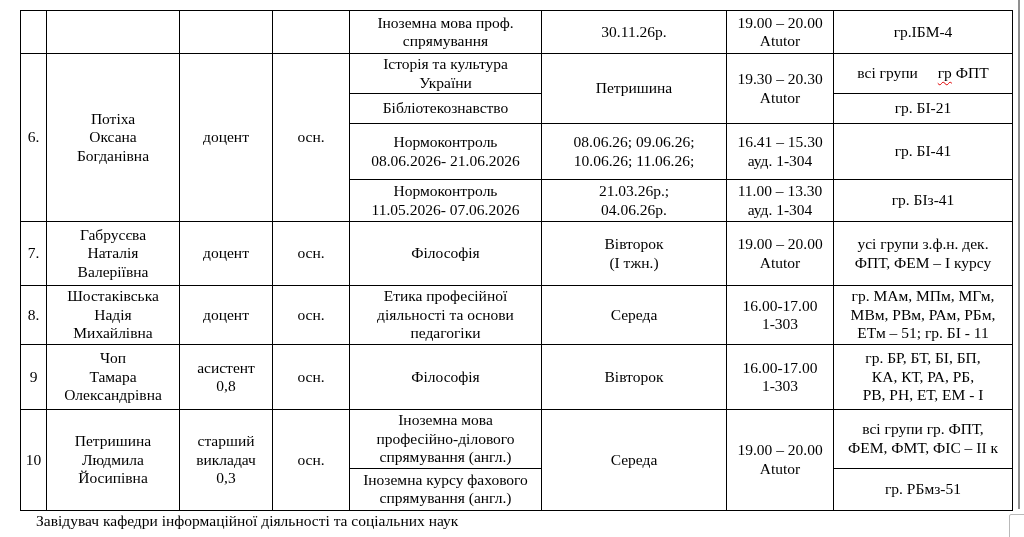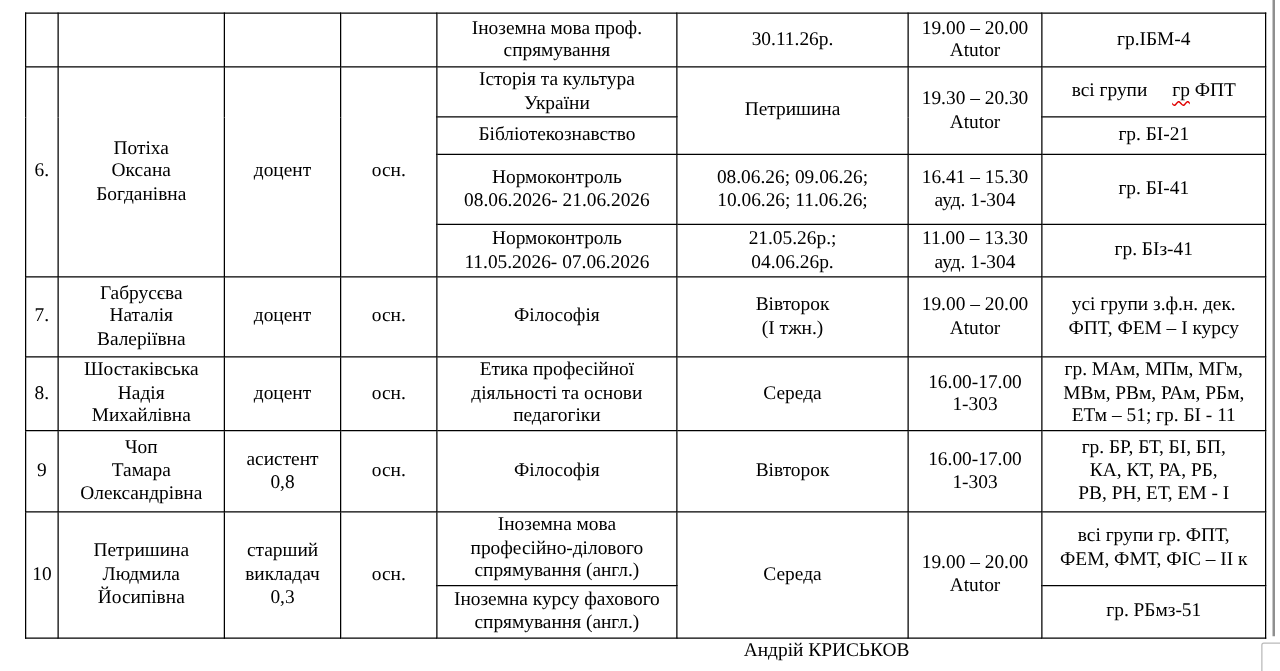--- a/index.html
+++ b/index.html
@@ -87,21 +87,21 @@
 08.06.2026- 21.06.2026</td>
       <td>08.06.26; 09.06.26;
 10.06.26; 11.06.26;</td>
       <td>16.41 – 15.30
 ауд. 1-304</td>
       <td>гр. БІ-41</td>
     </tr>
     <tr style="height:42px">
       <td class="subj">Нормоконтроль
 11.05.2026- 07.06.2026</td>
-      <td>21.05.26р.;
+      <td>21.03.26р.;
 04.06.26р.</td>
       <td>11.00 – 13.30
 ауд. 1-304</td>
       <td>гр. БІз-41</td>
     </tr>
 
     <tr style="height:64px">
       <td>7.</td>
       <td class="name">Габрусєва
 Наталія
@@ -171,18 +171,18 @@
 ФЕМ, ФМТ, ФІС – ІІ к</td>
     </tr>
     <tr style="height:42px">
       <td class="subj">Іноземна курсу фахового
 спрямування (англ.)</td>
       <td>гр. РБмз-51</td>
     </tr>
   </tbody>
     </table>
 
-  <div class="footer-right">Андрій КРИСЬКОВ</div>
+  <div class="footer-left">Завідувач кафедри інформаційної діяльності та соціальних наук</div>
 
   <div class="page-edge"></div>
   <div class="corner-box"></div>
 
 </div>
 
 </body></html>

